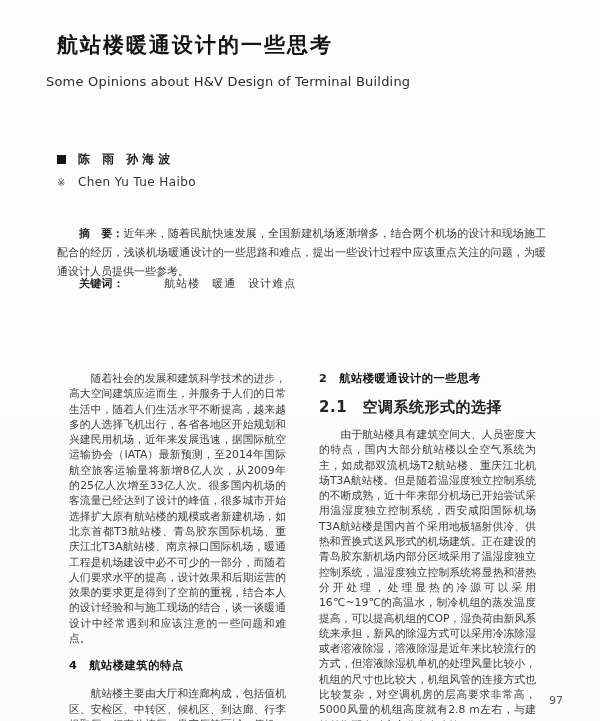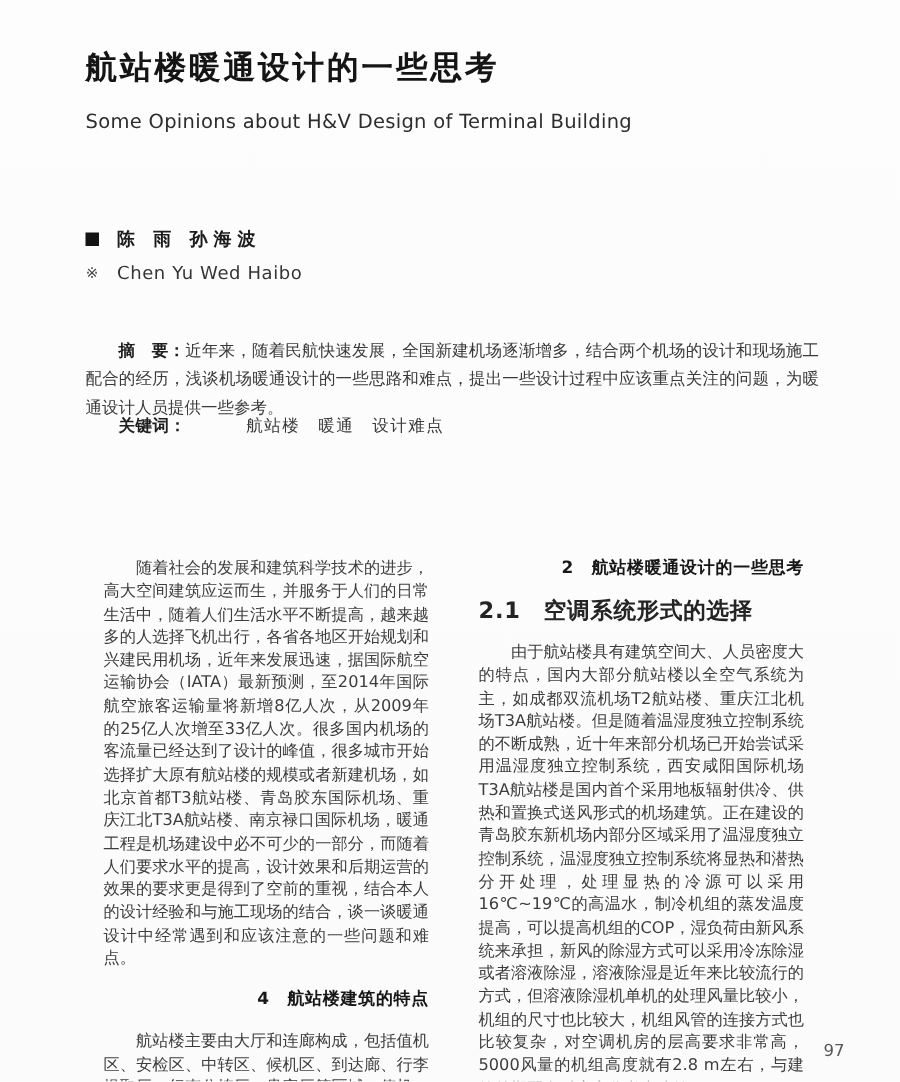--- a/index.html
+++ b/index.html
@@ -6,21 +6,21 @@
   .page{
     position:relative;width:600px;height:721px;overflow:hidden;
     background:linear-gradient(180deg,#fdfdfd 0%,#fbfbfb 100%);
     font-family:"DejaVu Sans",sans-serif;color:#3c3c3c;
   }
   .title{
     position:absolute;left:57px;top:31px;
     font-size:21px;font-weight:700;color:#151515;letter-spacing:2px;
   }
   .subtitle{
-    position:absolute;left:57px;top:74px;
+    position:absolute;left:46px;top:74px;
     font-size:13px;color:#2d2d2d;letter-spacing:.2px;
   }
   .authors{position:absolute;left:57px;top:151px;font-size:12px;}
   .authors-zh{display:flex;align-items:center;gap:12px;font-weight:700;color:#1c1c1c;letter-spacing:4px;text-align:right;}
   .sq{width:9px;height:9px;background:#141414;flex:0 0 auto;}
   .authors-en{margin-top:7px;display:flex;align-items:center;gap:12px;color:#353535;letter-spacing:.4px;font-weight:400;}
   .en-marker{font-size:10px;color:#4a4a4a;width:9px;text-align:center;}
   .abstract{
     position:absolute;left:57px;top:224px;width:489px;
     font-size:11px;line-height:19px;text-align:justify;color:#3a3a3a;
@@ -33,40 +33,40 @@
   }
   .keywords p{margin:0;text-indent:2em;letter-spacing:.3px;}
   .kw-text{letter-spacing:1px;margin-left:40px;}
   .body-cols{
     position:absolute;left:57px;top:359px;width:491px;
     display:flex;gap:9px;
   }
   .col{width:241px;font-size:10.8px;line-height:15.3px;text-align:justify;color:#3d3d3d;}
   .col p{margin:12px;}
   .indent{text-indent:2em;}
-  .sec-h{font-weight:700;color:#171717;font-size:11.3px;line-height:16px;margin:2px 0 1px;letter-spacing:.5px;text-align:right;}
+  .sec-h{font-weight:700;color:#171717;font-size:11.3px;line-height:16px;margin:2px 0 1px;letter-spacing:.5px;text-align:left;}
   .sub-h{font-weight:700;color:#242424;font-size:15px;line-height:16px;margin:1px 0 1px;letter-spacing:.5px;text-align:left;}
   .page-number{position:absolute;left:549px;top:694px;font-size:11px;color:#585858;}
 </style>
 </head>
 <body>
 
 <div class="page">
 
   <div class="title">航站楼暖通设计的一些思考</div>
   <div class="subtitle">Some Opinions about H&amp;V Design of Terminal Building</div>
 
   <div class="authors">
     <div class="authors-zh">
       <span class="sq"></span>
       <span>陈 雨  孙海波</span>
     </div>
     <div class="authors-en">
       <span class="en-marker">※</span>
-      <span>Chen Yu  Wed Haibo</span>
+      <span>Chen Yu  Tue Haibo</span>
     </div>
   </div>
 
   <div class="abstract">
     <p><span class="b">摘　要：</span><span>近年来，随着民航快速发展，全国新建机场逐渐增多，结合两个机场的设计和现场施工配合的经历，浅谈机场暖通设计的一些思路和难点，提出一些设计过程中应该重点关注的问题，为暖通设计人员提供一些参考。</span></p>
   </div>
 
   <div class="keywords">
     <p><span class="b">关键词：</span><span class="kw-text">航站楼　暖通　设计难点</span></p>
   </div>

